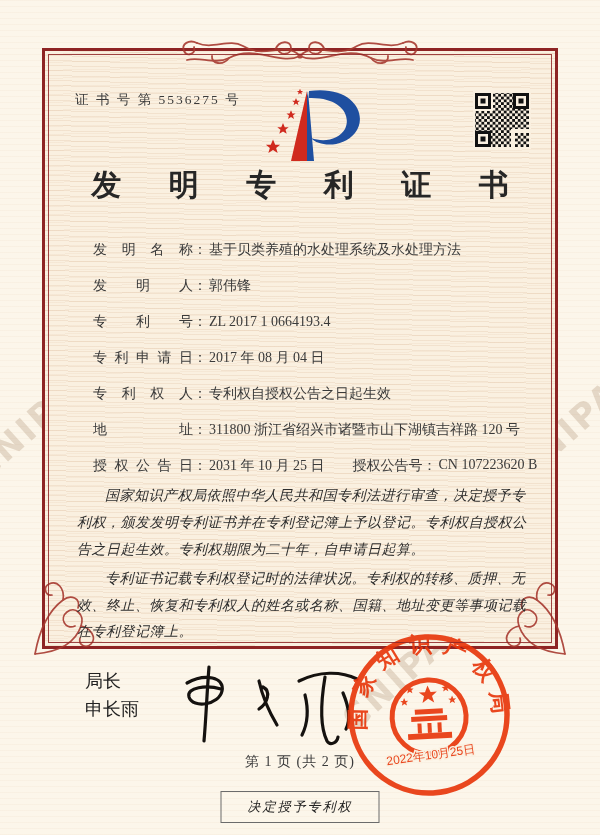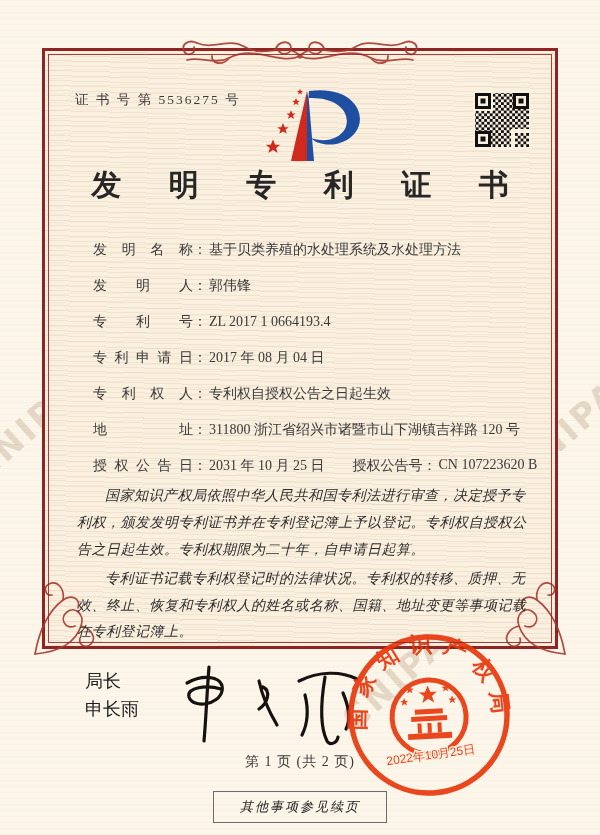--- a/index.html
+++ b/index.html
@@ -249,13 +249,13 @@
           <rect x="64" y="104" width="44" height="6"></rect>
         </g>
       </g>
       <text x="86" y="130" text-anchor="middle" font-size="12" fill="#e8380d" stroke="#faf0e0" stroke-width="3" paint-order="stroke" transform="rotate(-5 86 130)" font-family="'Liberation Sans',sans-serif">2022年10月25日</text>
     </g>
   </svg>
 
   <div class="page-info">第 1 页 (共 2 页)</div>
 </div>
 
-<div class="footer-box">其他事项参见续页</div>
+<div class="footer-box">决定授予专利权</div>
 
 </body></html>

